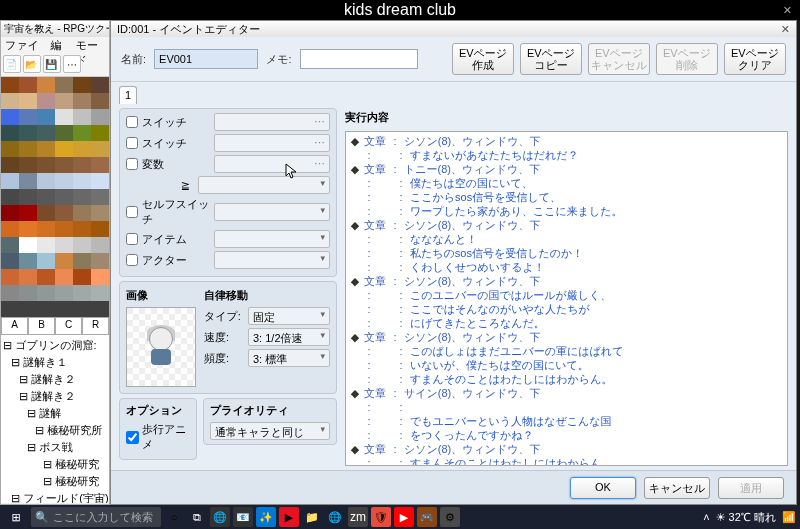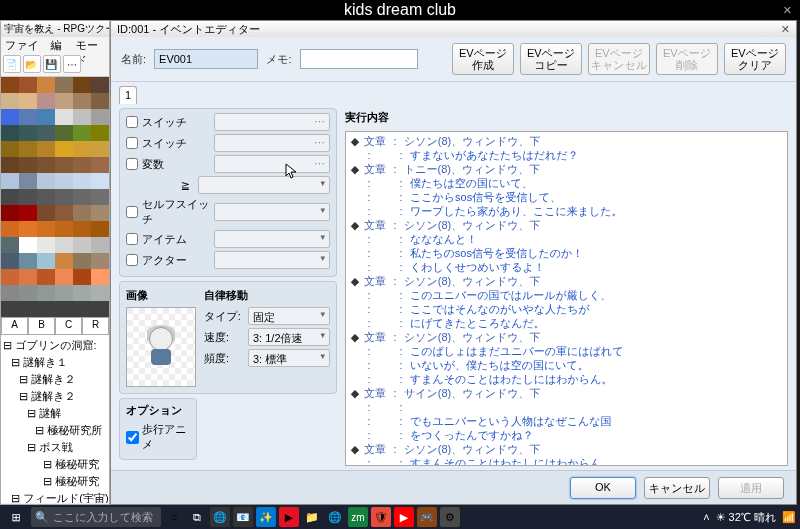--- a/index.html
+++ b/index.html
@@ -318,20 +318,29 @@
       <div class="opt-flex">
         <div class="group opt-col">
           <div class="group-title">オプション</div>
           <div id="opt-items">
               <div class="opt-item">
                 <input type="checkbox" checked="" style="">
                 <span>歩行アニメ</span>
               </div>
             </div>
         </div>
+        <div class="pri-trig">
+          <div class="group">
+            <div class="group-title">プライオリティ</div>
+            <div class="combo">
+                <div class="combo-txt">通常キャラと同じ</div>
+              </div>
+          </div>
+
+        </div>
       </div>
     </div>
     <div class="right-col">
       <div class="group-title" style="padding:2px 0">実行内容</div>
       <div class="content-list" id="content-list">
           <div class="clist-row">
             <span class="diamond">◆</span>
             <span class="cmd-type">文章</span>
             <span class="cmd-colon">:</span>
             <span class="cmd-text">シソン(8)、ウィンドウ、下</span>
@@ -490,21 +499,21 @@
     <span>ここに入力して検索</span>
   </div>
   <div class="tb-icon">○</div>
   <div class="tb-icon" style="color:#fff">⧉</div>
   <div class="tb-icon" style="background:#333">🌐</div>
   <div class="tb-icon" style="background:#333">📧</div>
   <div class="tb-icon" style="background:#0078d4">✨</div>
   <div class="tb-icon" style="background:#e81123">▶</div>
   <div class="tb-icon" style="color:#f0ad4e">📁</div>
   <div class="tb-icon">🌐</div>
-  <div class="tb-icon" style="background:#15803d;color:#fff;font-size:10px">zm</div>
+  <div class="tb-icon" style="background:#404040;color:#fff;font-size:12px">zm</div>
   <div class="tb-icon" style="background:#e74c3c">🛡</div>
   <div class="tb-icon" style="background:#ff0000;color:#fff">▶</div>
   <div class="tb-icon" style="background:#8b4513">🎮</div>
   <div class="tb-icon" style="background:#4a4a4a">⚙</div>
   <div class="tb-tray">
     <span>˄</span>
     <span>☀ <span>32℃ 晴れ</span></span>
     <span>📶</span>
   </div>
 </div>

